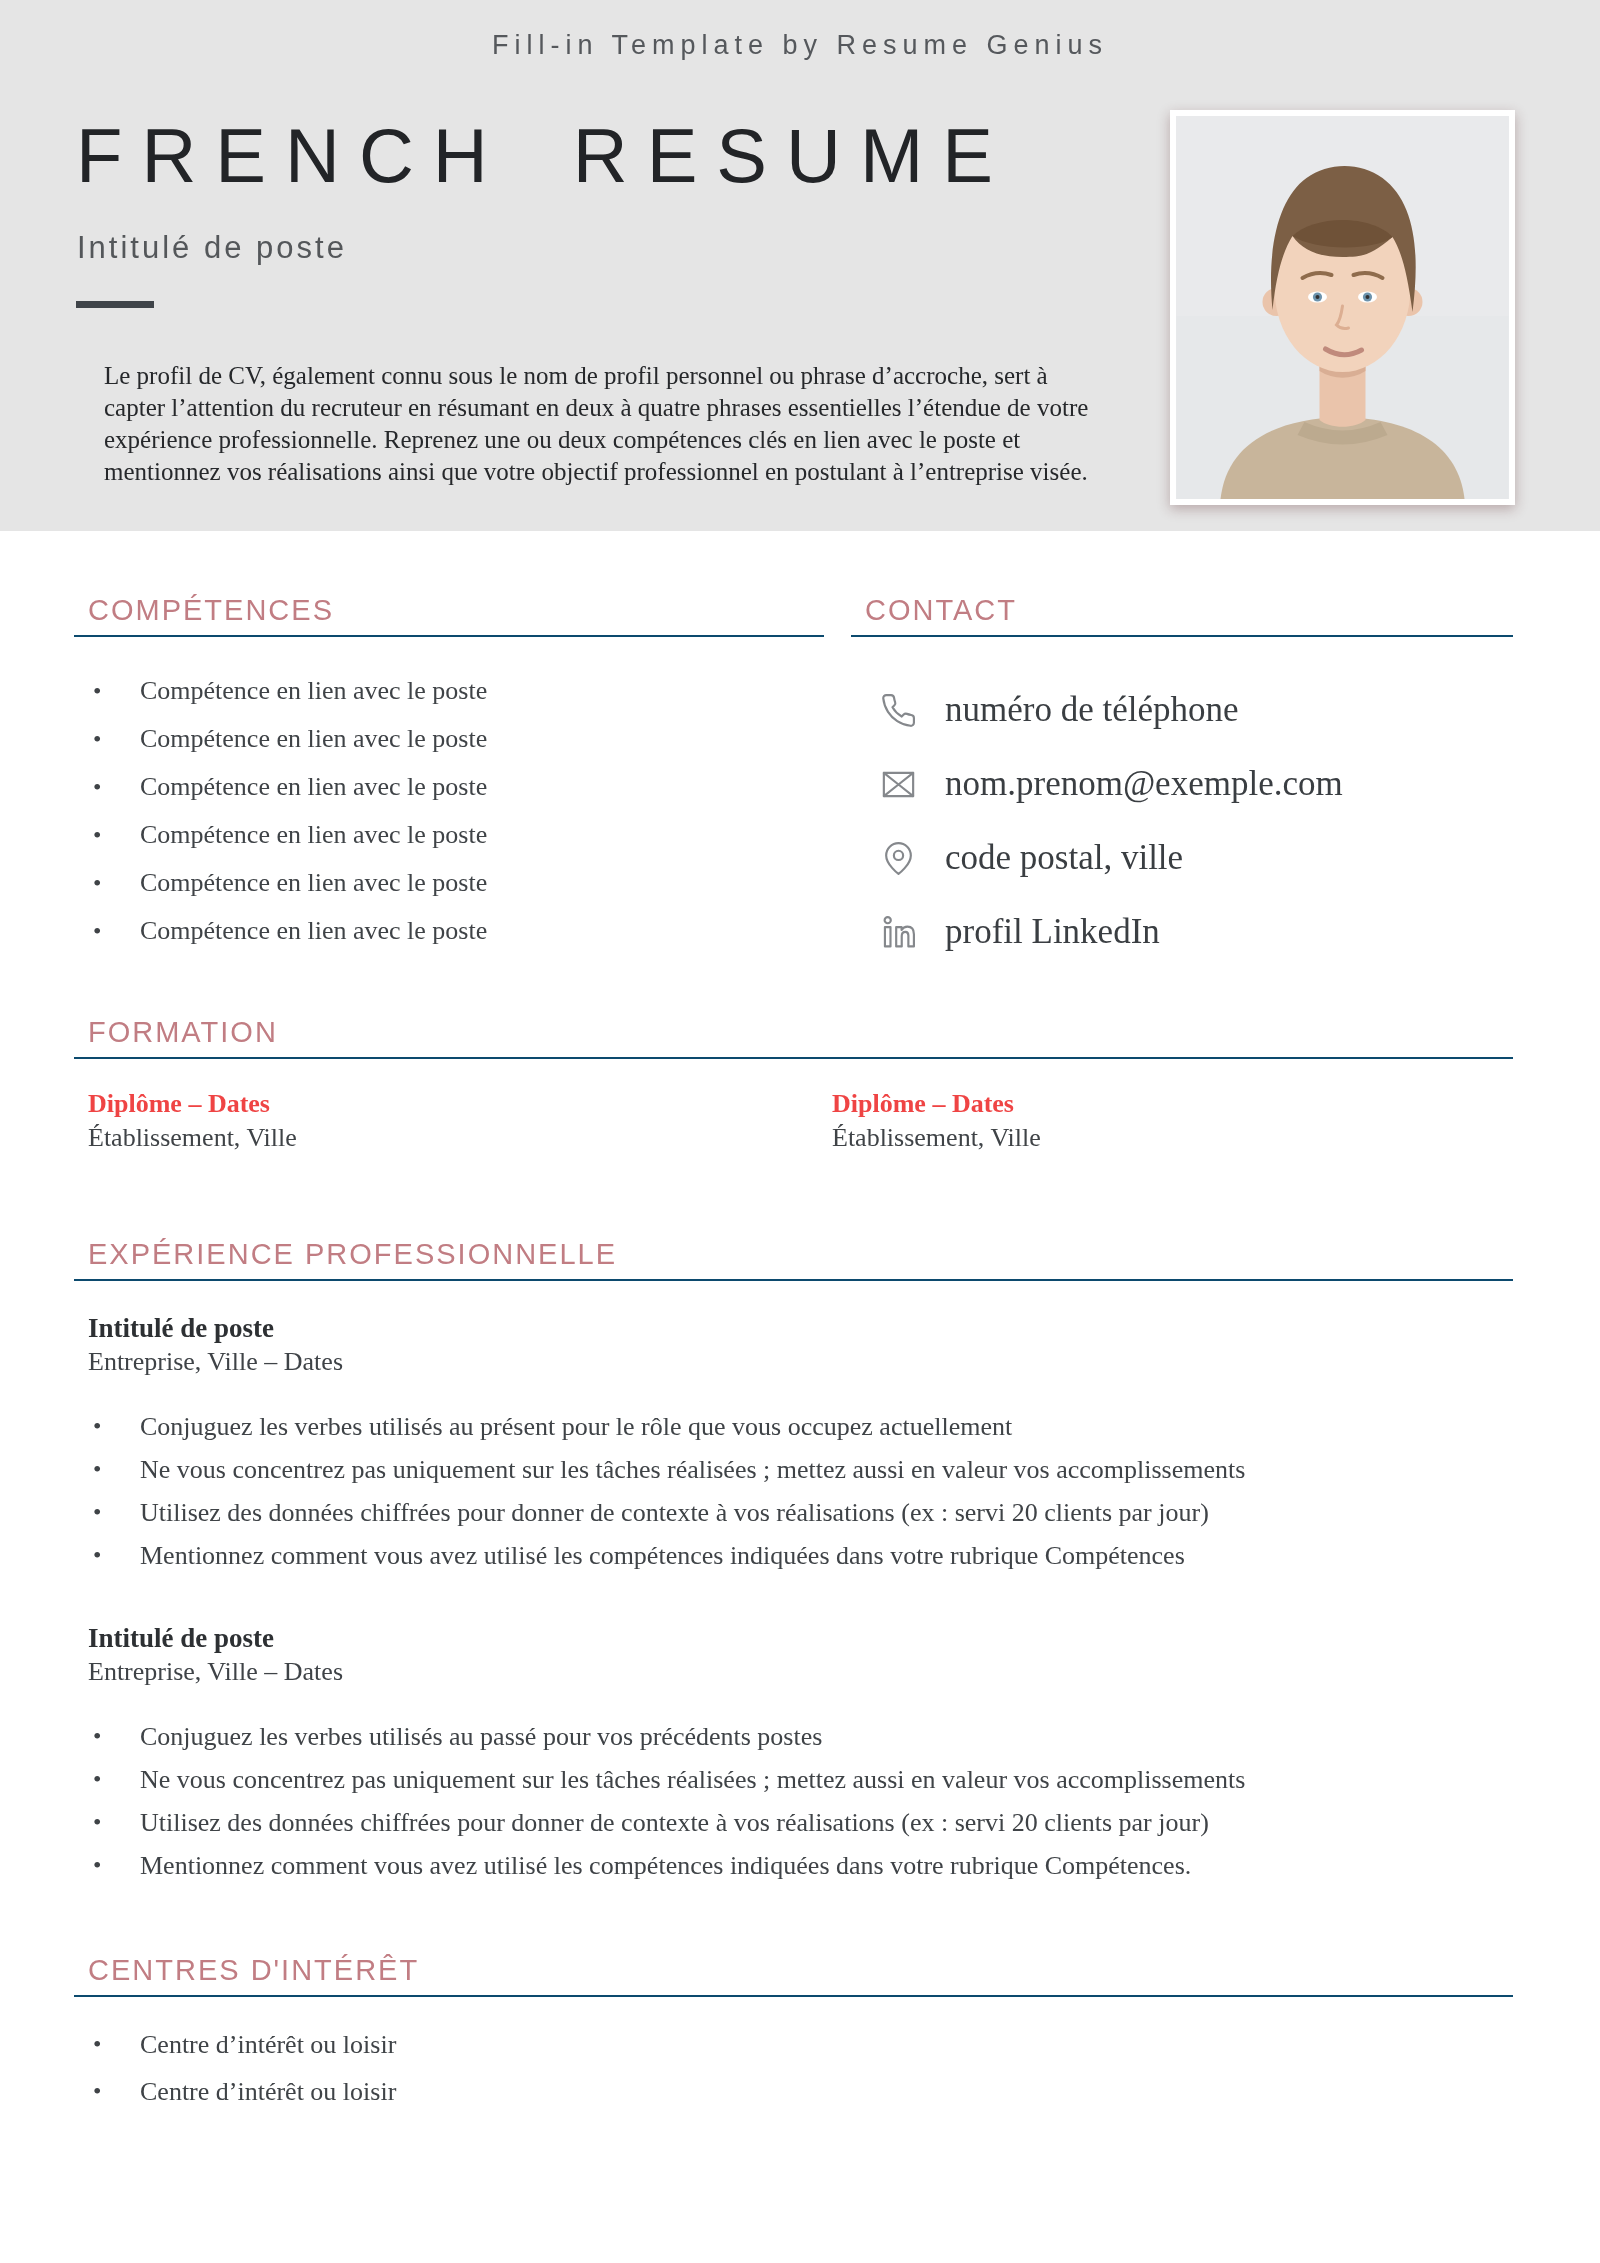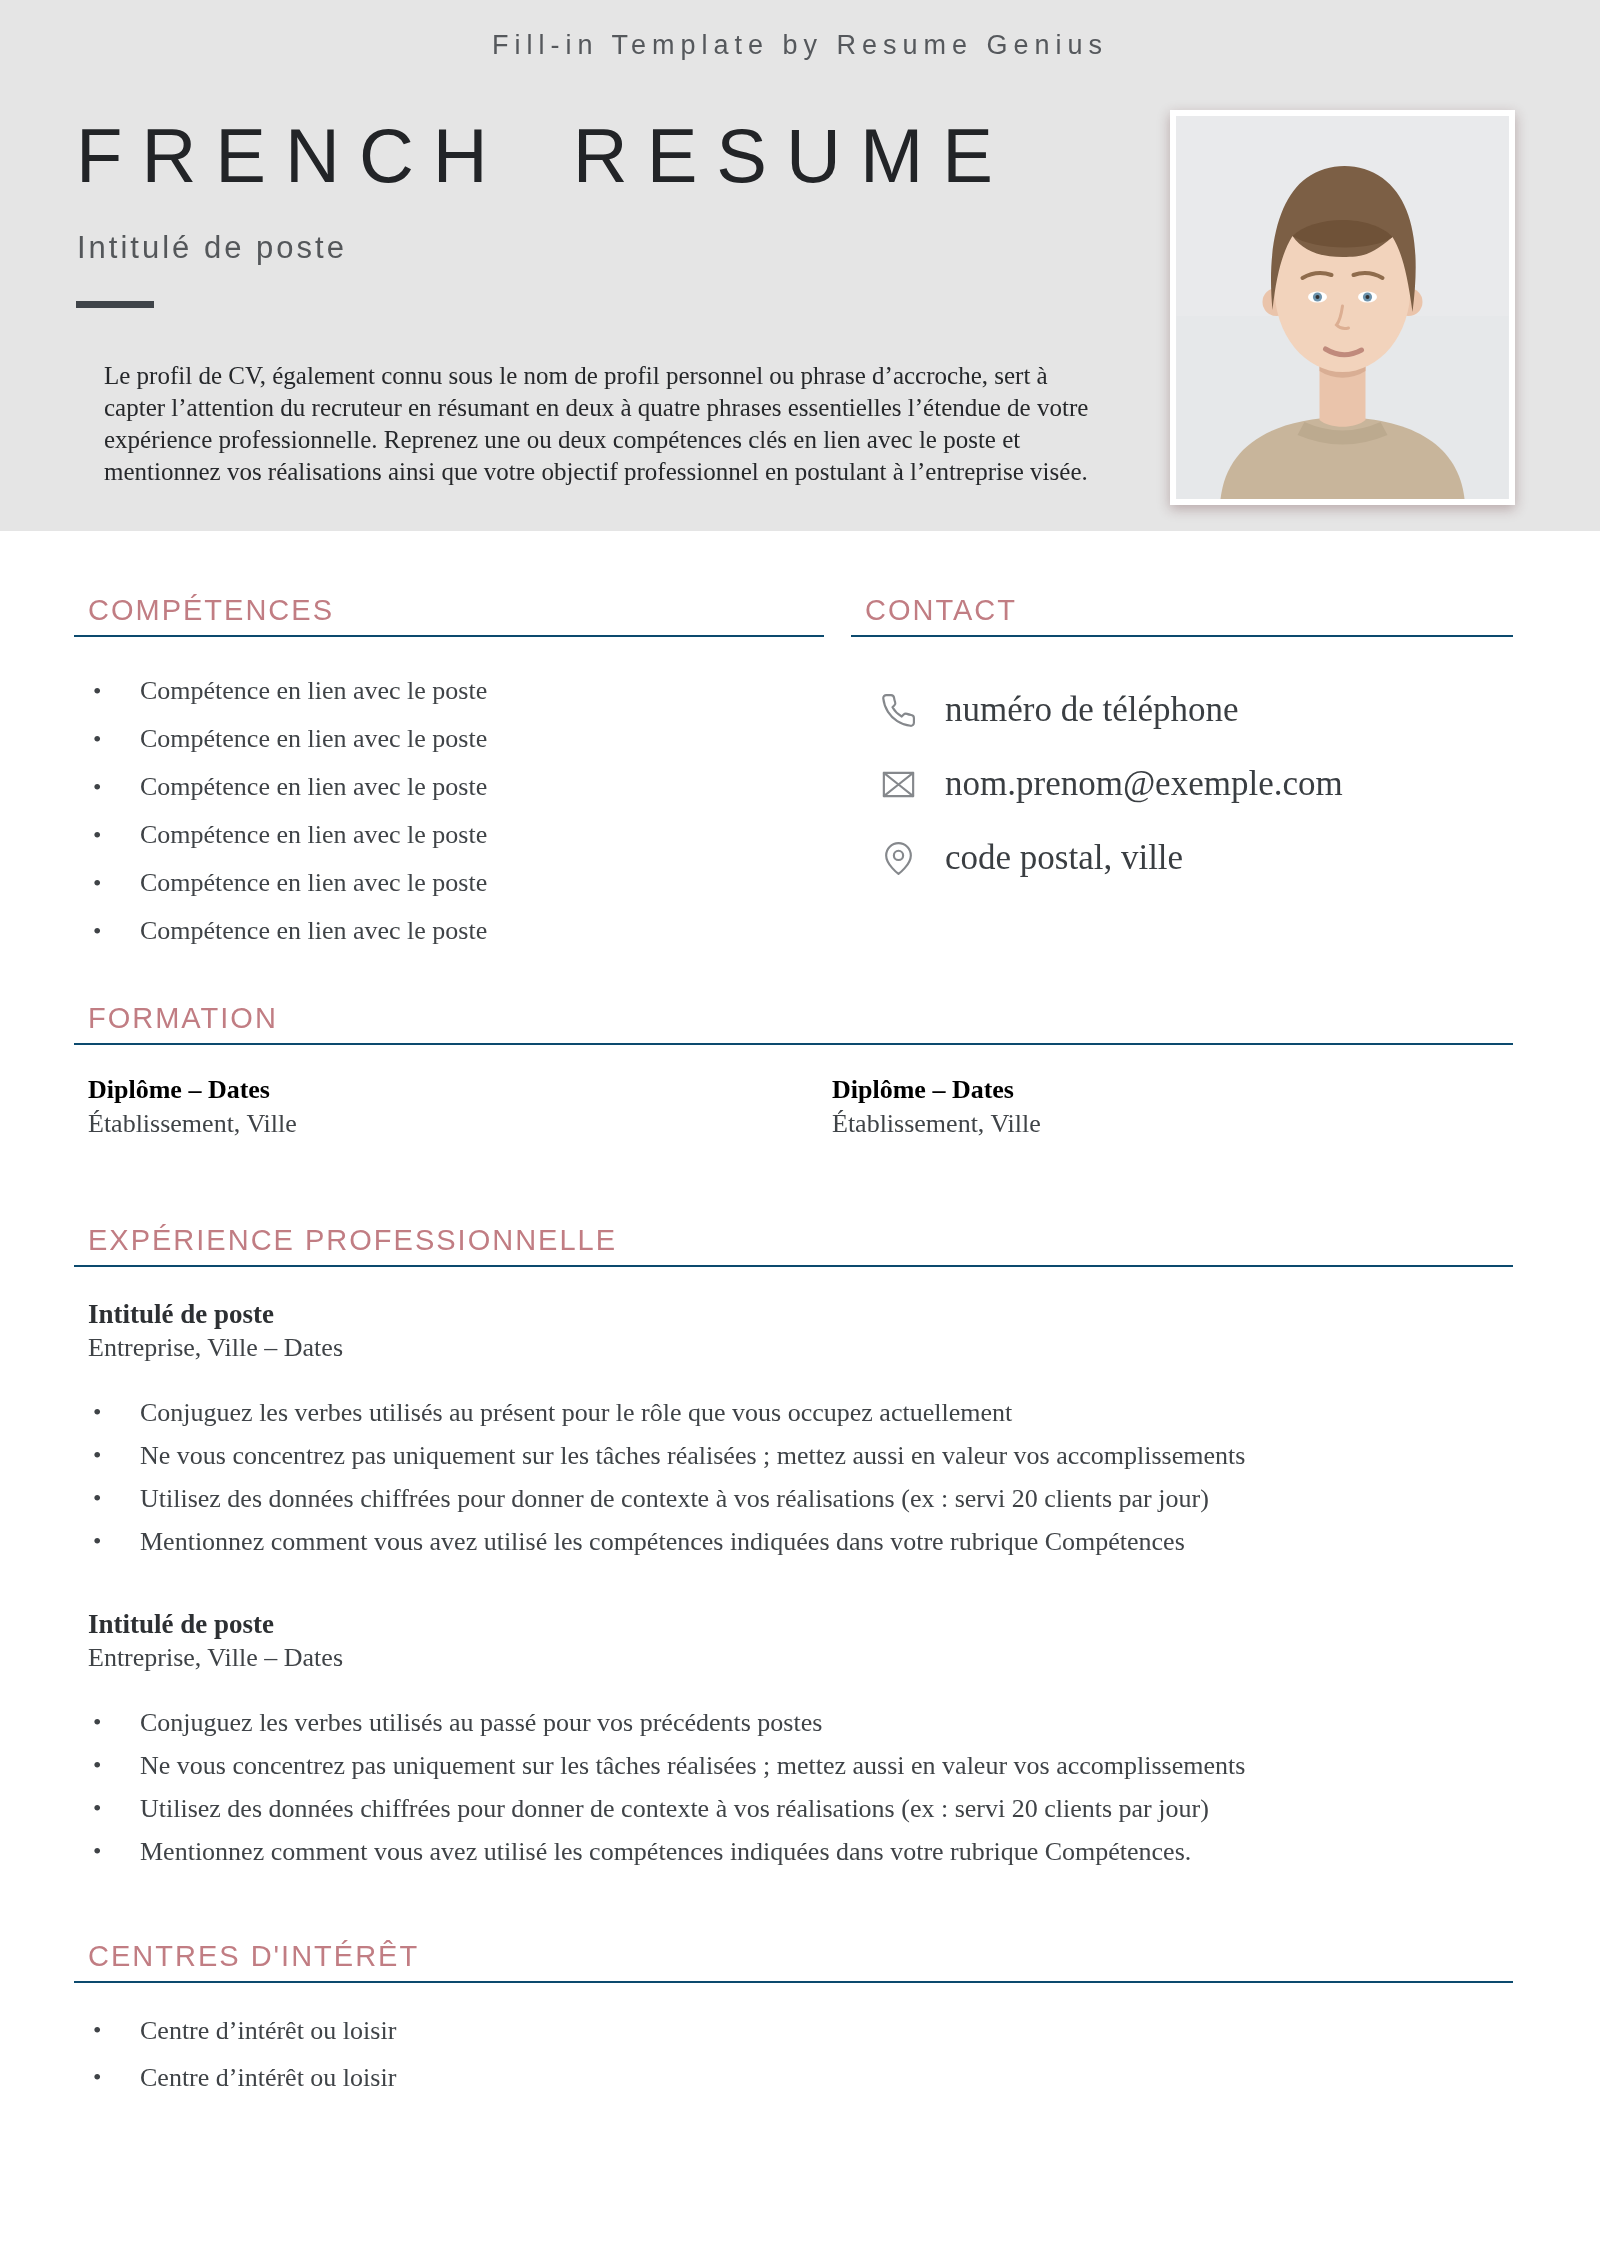--- a/index.html
+++ b/index.html
@@ -99,21 +99,21 @@
   .contact-list{margin-top:36px;}
   .contact-row{display:flex;align-items:center;height:74px;}
   .contact-icon{width:65px;padding-left:29px;flex:none;display:flex;align-items:center;}
   .contact-icon svg{width:37px;height:37px;stroke:#85888c;fill:none;stroke-width:1.4;stroke-linecap:round;stroke-linejoin:round;}
   .contact-label{font-size:35px;color:#3a3e42;}
 
   
   .section-formation{margin-top:44px;}
   .formation-grid{display:grid;grid-template-columns:744px 1fr;margin-top:28px;}
   .formation-entry{margin-left:14px;}
-  .degree{font-weight:bold;font-size:26px;line-height:34px;color:#000000;}
+  .degree{font-weight:bold;font-size:26px;line-height:34px;color:#ef4444;}
   .school{font-size:26px;line-height:34px;color:#3f4347;}
 
   
   .section-experience{margin-top:80px;}
   .job{margin:30px 0 0 14px;}
   .job + .job{margin-top:44px;}
   .job-title{font-weight:bold;font-size:27px;line-height:34px;color:#2d3033;}
   .job-company{font-size:26px;line-height:34px;color:#3f4347;}
   .job ul.dot-list{margin:26px 0 0 -14px;}
   .job ul.dot-list li{line-height:43px;}
@@ -219,20 +219,30 @@
           <div class="contact-row">
             <span class="contact-icon">
               <svg viewBox="0 0 24 24">
                   <path d="M20 10c0 6-8 12-8 12s-8-6-8-12a8 8 0 0 1 16 0z"></path>
                   <circle cx="12" cy="10" r="3"></circle>
                 </svg>
             </span>
             <span class="contact-label">code postal, ville</span>
           </div>
 
+          <div class="contact-row">
+            <span class="contact-icon">
+              <svg viewBox="0 0 24 24">
+                  <circle cx="5" cy="4" r="2"></circle>
+                  <path d="M3.2 8.5h3.6V21H3.2z"></path>
+                  <path d="M10.5 21V8.5h3.5v1.8c.8-1.3 2.1-2.1 3.8-2.1 2.7 0 4.2 1.8 4.2 4.9V21h-3.6v-7c0-1.6-.7-2.4-1.9-2.4-1.3 0-2.4 1-2.4 2.7V21z"></path>
+                </svg>
+            </span>
+            <span class="contact-label">profil LinkedIn</span>
+          </div>
 
         </div>
       </section>
     </div>
 
     <section class="section-formation">
       <div class="section-head">
         <h2>FORMATION</h2>
       </div>
       <div class="formation-grid">

